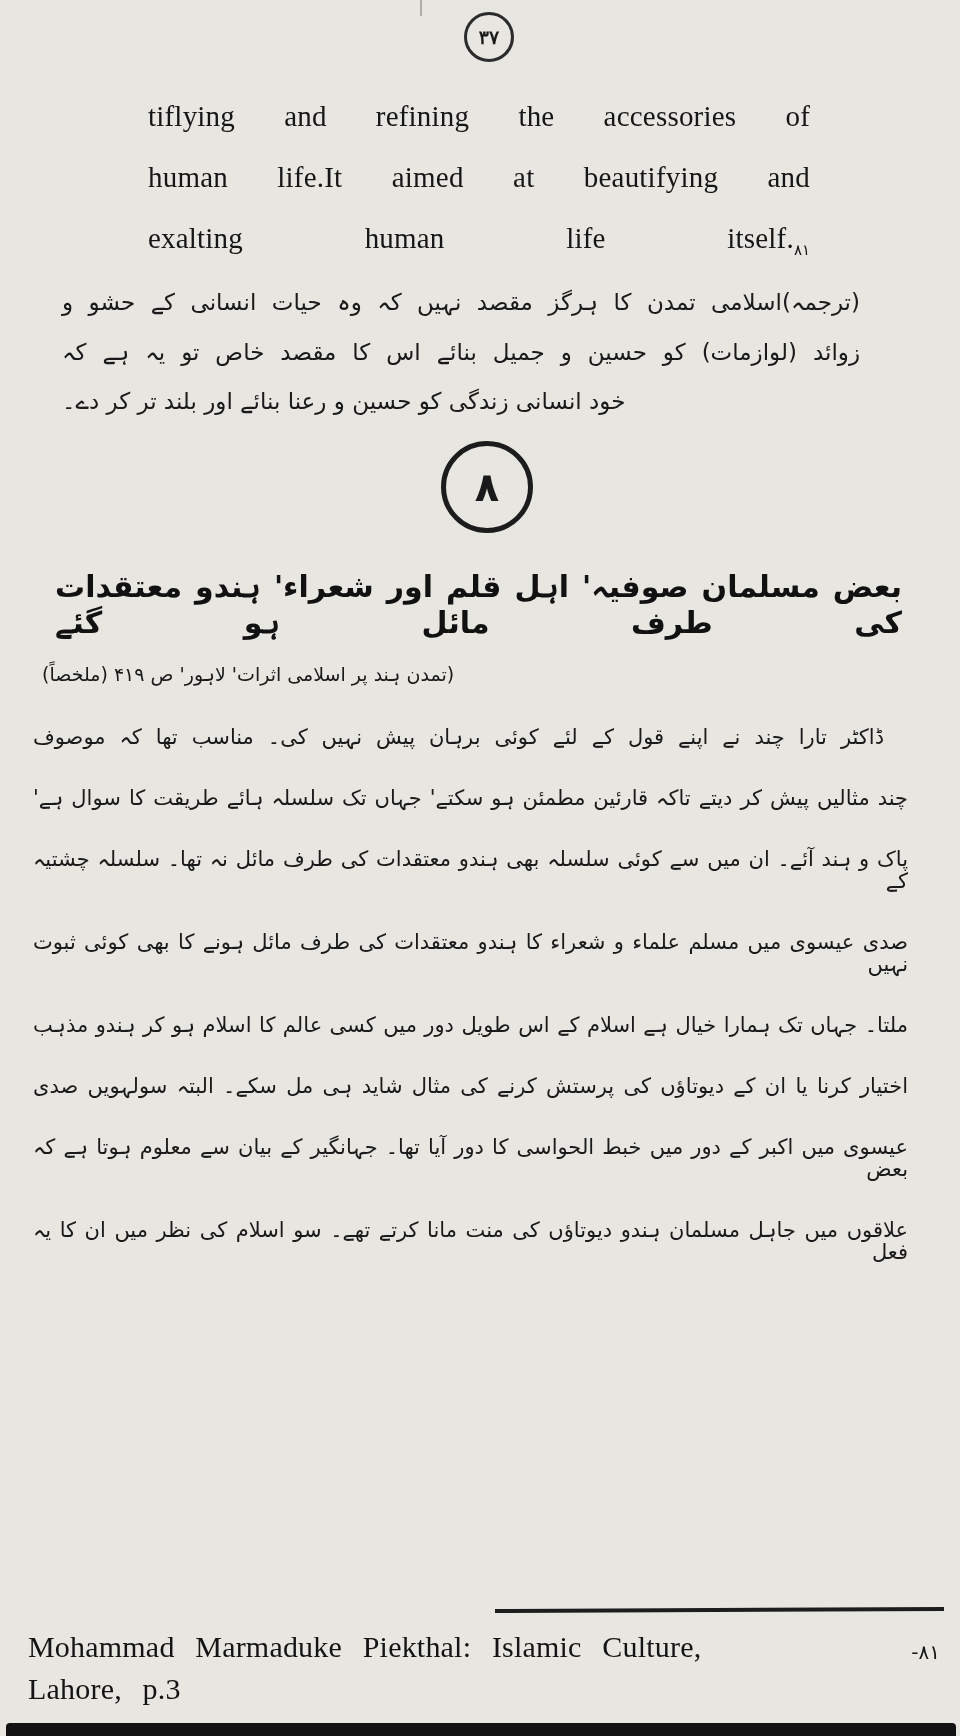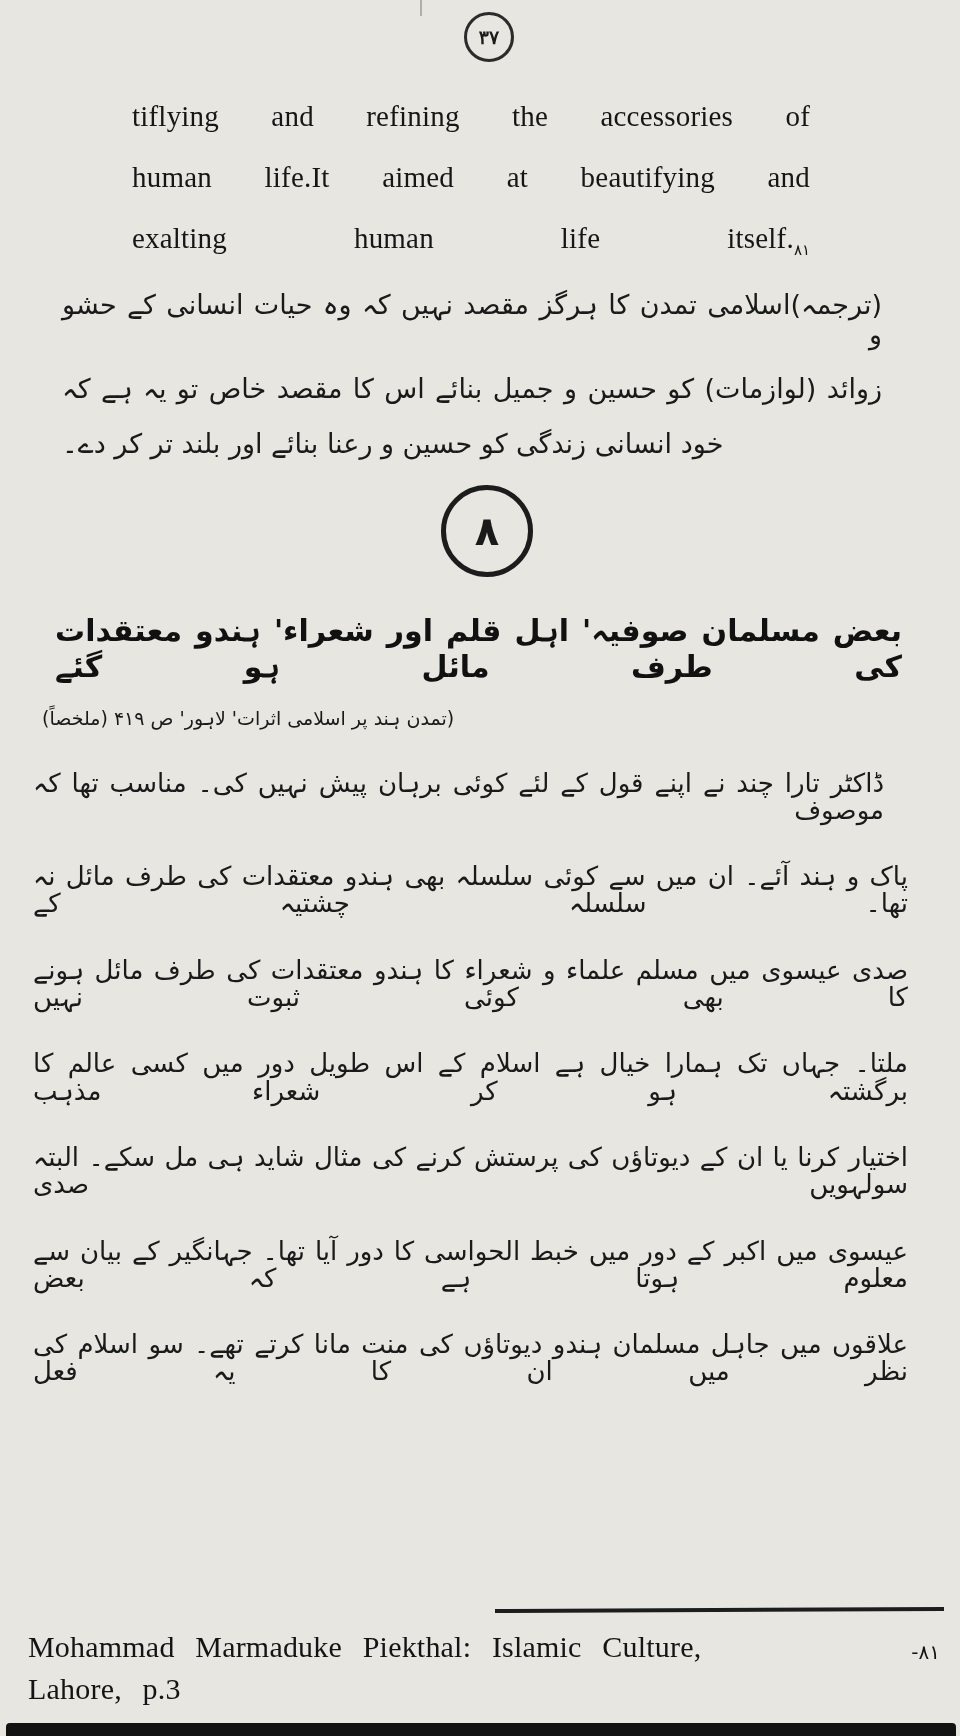--- a/index.html
+++ b/index.html
@@ -25,27 +25,27 @@
   .pagenum-circle{
     width:44px;height:44px;border:3px solid #2b2b2b;border-radius:50%;
     display:flex;align-items:center;justify-content:center;
     font-family:Liberation Sans, sans-serif;font-size:19px;font-weight:bold;
     margin-left:18px;
   }
   
   .quote{margin:40px 150px 0 132px;font-size:29px;color:#161616;}
   .quote-line{
     text-align:justify;text-align-last:justify;line-height:1;
-    margin-bottom:32px;letter-spacing:.2px;
+    margin-bottom:32px;letter-spacing:.2px;margin-left:16px;
   }
   .quote-marker{font-family:"DejaVu Sans",sans-serif;font-size:15px;vertical-align:sub;}
   
   .urdu{font-family:"DejaVu Sans",sans-serif;direction:rtl;}
   
-  .trans{margin:30px 78px 0 62px;font-size:27px;}
+  .trans{margin:30px 100px 0 62px;font-size:23px;}
   .trans-line{
     text-align:justify;text-align-last:justify;line-height:1.12;margin-bottom:24px;
   }
   .trans-line.last{text-align:left;text-align-last:auto;}
   
   .section-wrap{display:flex;justify-content:center;margin-top:26px;}
   .section-circle{
     width:82px;height:82px;border:5px solid #1c1c1c;border-radius:50%;
     display:flex;align-items:center;justify-content:center;
     font-family:"DejaVu Sans",sans-serif;font-size:40px;font-weight:bold;
@@ -53,21 +53,21 @@
   }
   
   .heading{
     margin:36px 58px 0 55px;font-size:30px;font-weight:bold;
     text-align:justify;text-align-last:justify;line-height:1.2;color:#111;
   }
   .source{
     margin:22px 0 0 42px;width:fit-content;font-size:19px;line-height:1.2;
   }
   
-  .bodytext{margin:40px 52px 0 33px;font-size:26px;}
+  .bodytext{margin:40px 52px 0 33px;font-size:21px;}
   .body-line{
     text-align:justify;text-align-last:justify;line-height:1.05;
     margin-bottom:39px;white-space:normal;
   }
   .body-line.first{padding-right:24px;}
   
   .fn-rule{
     position:absolute;left:495px;right:16px;top:1608px;height:4px;
     background:#1d1d1d;transform:rotate(-0.25deg);
   }
@@ -116,23 +116,24 @@
       <span>۸</span>
     </div>
   </div>
 
   <div class="heading urdu">بعض مسلمان صوفیہ' اہل قلم اور شعراء' ہندو معتقدات کی طرف مائل ہو گئے</div>
 
   <div class="source urdu">(تمدن ہند پر اسلامی اثرات' لاہور' ص ۴۱۹ (ملخصاً)</div>
 
   <div class="bodytext urdu">
     <div class="body-line first">ڈاکٹر تارا چند نے اپنے قول کے لئے کوئی برہان پیش نہیں کی۔ مناسب تھا کہ موصوف</div>
+    <div class="body-line">چند مثالیں پیش کر دیتے تاکہ قارئین مطمئن ہو سکتے' جہاں تک سلسلہ ہائے طریقت کا سوال ہے'</div>
     <div class="body-line">پاک و ہند آئے۔ ان میں سے کوئی سلسلہ بھی ہندو معتقدات کی طرف مائل نہ تھا۔ سلسلہ چشتیہ کے</div>
     <div class="body-line">صدی عیسوی میں مسلم علماء و شعراء کا ہندو معتقدات کی طرف مائل ہونے کا بھی کوئی ثبوت نہیں</div>
-    <div class="body-line">ملتا۔ جہاں تک ہمارا خیال ہے اسلام کے اس طویل دور میں کسی عالم کا برگشتہ ہو کر شعراء مذہب</div>
+    <div class="body-line">ملتا۔ جہاں تک ہمارا خیال ہے اسلام کے اس طویل دور میں کسی عالم کا اسلام ہو کر ہندو مذہب</div>
     <div class="body-line">اختیار کرنا یا ان کے دیوتاؤں کی پرستش کرنے کی مثال شاید ہی مل سکے۔ البتہ سولہویں صدی</div>
     <div class="body-line">عیسوی میں اکبر کے دور میں خبط الحواسی کا دور آیا تھا۔ جہانگیر کے بیان سے معلوم ہوتا ہے کہ بعض</div>
     <div class="body-line">علاقوں میں جاہل مسلمان ہندو دیوتاؤں کی منت مانا کرتے تھے۔ سو اسلام کی نظر میں ان کا یہ فعل</div>
 
   </div>
 
   <div class="fn-rule"></div>
 
   <div class="footnote">
     <div class="fn-row">

